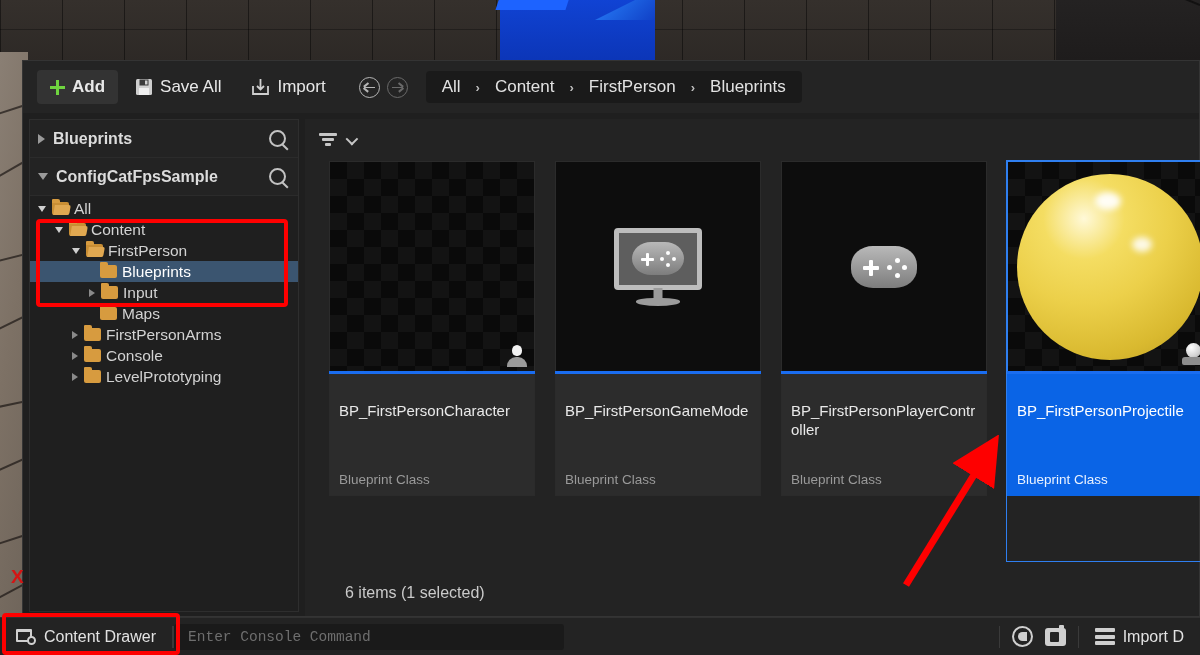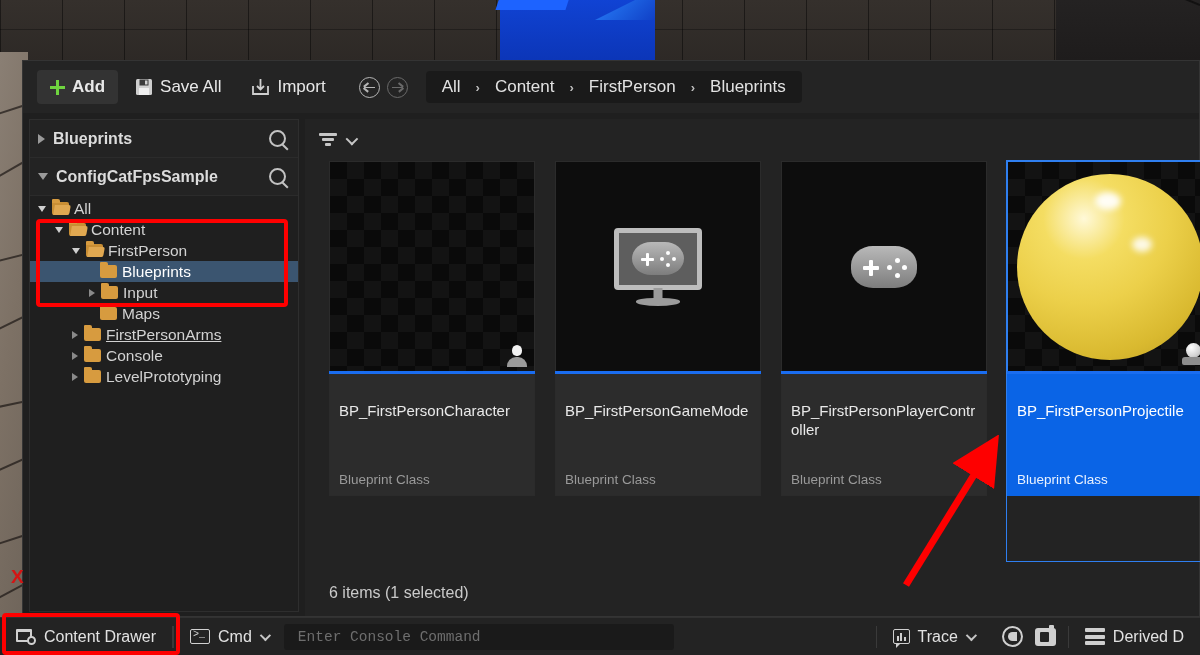--- a/index.html
+++ b/index.html
@@ -344,21 +344,21 @@
   .badge-proj .ball {
     position:absolute; left: 4px; top: 0; width: 15px; height: 15px;
     border-radius: 50%; background: radial-gradient(circle at 35% 30%, #fff 0%, #d4d4d4 60%, #9e9e9e 100%);
   }
   .badge-proj .base {
     position:absolute; left: 0; bottom: 0; width: 24px; height: 8px;
     background: #8d8d8d; border-radius: 3px 3px 2px 2px;
   }
 
   .itemcount {
-    position: absolute; left: 24px; bottom: 14px;
+    position: absolute; left: 40px; bottom: 14px;
     color: #cacaca; font-size: 16px;
   }
 
   
   .statusbar {
     position: absolute; left: 0; bottom: 0; width: 1200px; height: 38px;
     background: #232323; border-top: 1px solid #313131;
     display: flex; align-items: center;
   }
   .sb-item {
@@ -563,21 +563,21 @@
           <div class="node" style="padding-left: 59px;">
             <span class="tri small right"></span>
             <span class="folder"></span>
             <span>Input</span>
           </div>
           <div class="node" style="padding-left: 59px;">
             <span style="width: 6px; height: 9px; display: inline-block;"></span>
             <span class="folder"></span>
             <span>Maps</span>
           </div>
-          <div class="node" style="padding-left: 42px; text-decoration: underline;">
+          <div class="node" style="padding-left: 42px;">
             <span class="tri small right"></span>
             <span class="folder"></span>
             <span>FirstPersonArms</span>
           </div>
           <div class="node" style="padding-left: 42px;">
             <span class="tri small right"></span>
             <span class="folder"></span>
             <span>Console</span>
           </div>
           <div class="node" style="padding-left: 42px;">
@@ -684,52 +684,37 @@
   <div class="statusbar">
     <div class="sb-item">
       <span class="drawer-icon">
         <span class="box"></span>
           <span class="lens"></span>
       </span>
       <span>Content Drawer</span>
     </div>
     <div class="sb-sep"></div>
     <div class="sb-sep"></div>
-    <div class="sb-item">
-      <span class="cmd-icon"></span>
-      <span>Cmd</span>
-      <span class="chev sm"></span>
-    </div>
     <div class="console-input">
       <span>Enter Console Command</span>
     </div>
     <div style="flex:1"></div>
     <div class="sb-sep"></div>
-    <div class="sb-item">
-      <span class="trace-icon">
-        <span class="bubble"></span>
-          <i></i>
-          <i></i>
-          <i></i>
-      </span>
-      <span>Trace</span>
-      <span class="chev sm"></span>
-    </div>
     <div class="sb-item" style="gap:12px;padding:0 12px">
       <span class="round-icon"></span>
       <span class="cam-icon"></span>
     </div>
     <div class="sb-sep"></div>
     <div class="sb-item">
       <span class="ddc-icon">
           <i></i>
           <i></i>
           <i></i>
         </span>
-      <span>Derived D</span>
+      <span>Import D</span>
     </div>
   </div>
 
   <div class="anno anno-box" style="left:36px; top:219px; width:252px; height:88px;"></div>
   <div class="anno anno-box" style="left:2px; top:613px; width:178px; height:42px;"></div>
   <div class="anno anno-x" style="left:11px; top:566px;">X</div>
   <svg class="anno" style="left:890px; top:435px; width:120px; height:165px;" viewBox="0 0 120 165">
     <defs>
       <marker id="ah" markerWidth="7" markerHeight="7" refX="3.2" refY="3.5" orient="auto">
         <path d="M0,0 L7,3.5 L0,7 z" fill="#fe0000"></path>

